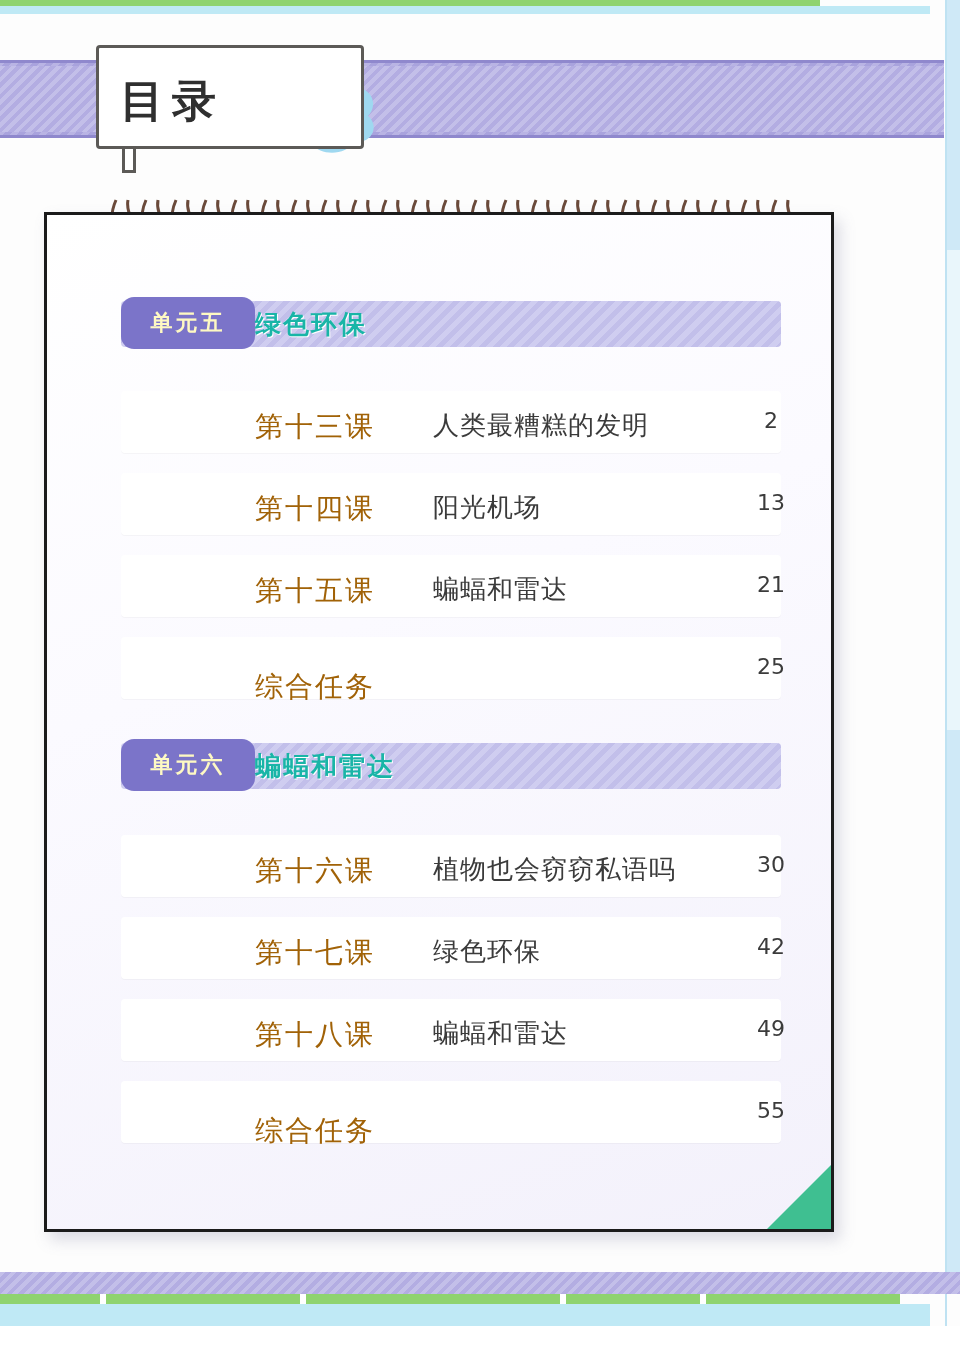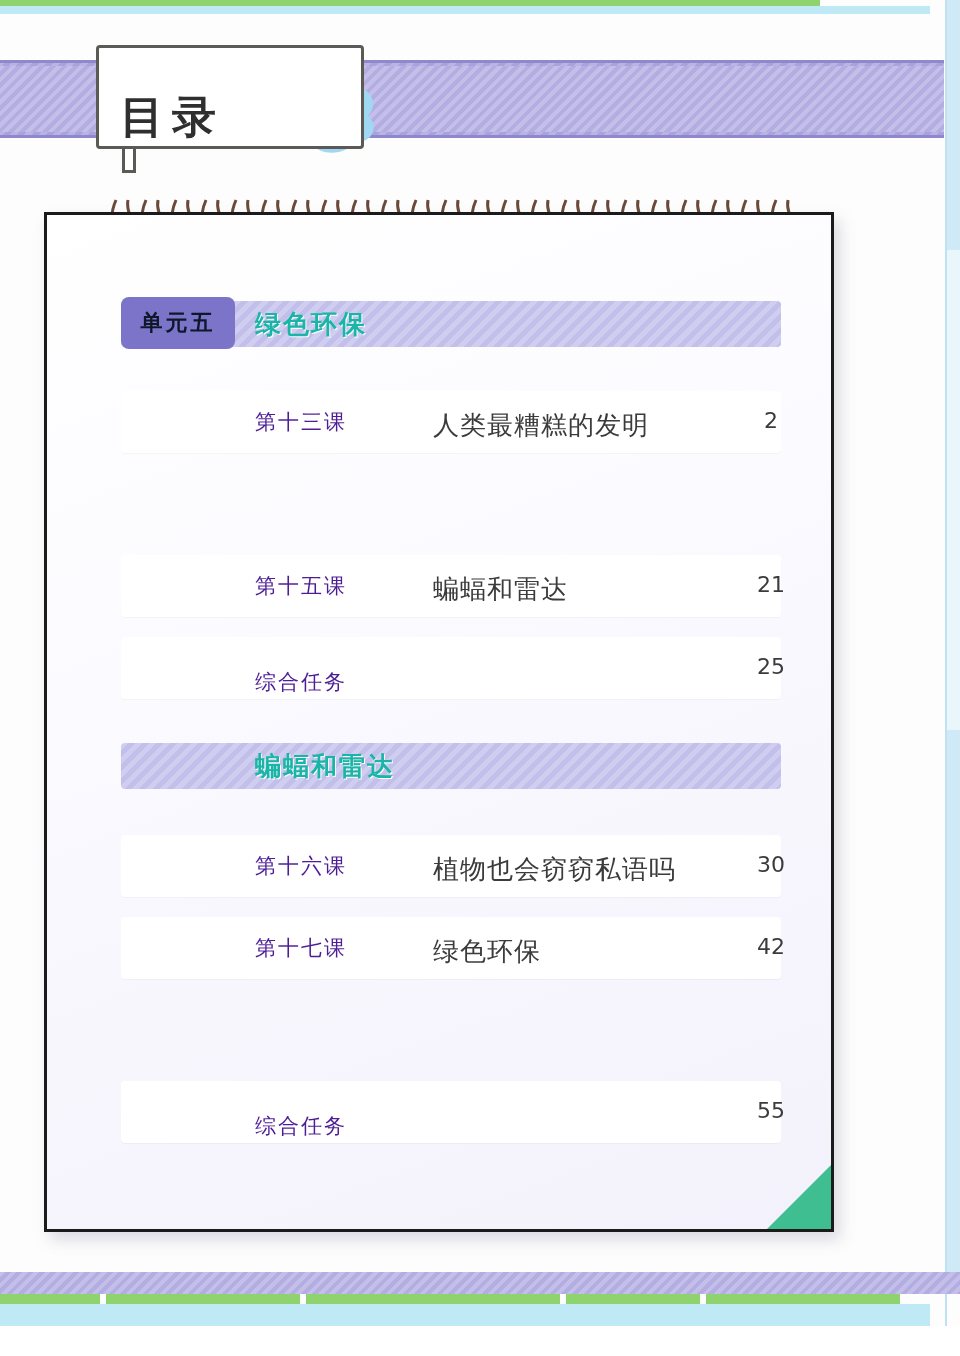--- a/index.html
+++ b/index.html
@@ -116,21 +116,20 @@
   }
   .title-text {
     position: absolute;
     left: 120px;
     top: 72px;
     font-size: 44px;
     font-weight: bold;
     letter-spacing: 8px;
     color: #2f2f2f;
     font-family: "DejaVu Sans", sans-serif;
-    margin-top: 16px;
   }
 
   
   .cloud {
     position: absolute;
     left: 258px;
     top: 60px;
     width: 128px;
     height: 108px;
   }
@@ -183,25 +182,25 @@
     background: repeating-linear-gradient(
         135deg,
         #cfcdf0 0px, #cfcdf0 5px,
         #c2bfea 5px, #c2bfea 10px);
     border-radius: 4px;
   }
   .unit-tag {
     position: absolute;
     left: 0;
     top: -4px;
-    width: 114px;
+    width: 134px;
     height: 52px;
     background: #7b74c9;
-    border-radius: 8px;
-    color: #0f172a;
+    border-radius: 13px;
+    color: #fef9c3;
     font-size: 22px;
     font-weight: bold;
     letter-spacing: 3px;
     display: flex;
     align-items: center;
     justify-content: center;
     font-family: "DejaVu Sans", sans-serif;
   }
   .unit-title {
     position: absolute;
@@ -222,22 +221,22 @@
     width: 660px;
     height: 62px;
     background: #ffffff;
     border-radius: 4px;
     box-shadow: 0 1px 0 rgba(0,0,0,0.03);
   }
   .toc-lesson {
     position: absolute;
     left: 134px;
     top: 17px;
-    font-size: 21px;
-    color: #4c1d95;
+    font-size: 28px;
+    color: #a16207;
     letter-spacing: 2px;
     font-family: "DejaVu Sans", sans-serif;
   }
   .toc-title {
     position: absolute;
     left: 312px;
     top: 17px;
     font-size: 26px;
     color: #3b3b3b;
     letter-spacing: 1px;
@@ -377,50 +376,61 @@
       <div class="unit-tag">单元五</div>
       <div class="unit-title">绿色环保</div>
     </div>
 
     <div class="toc-item" style="top:176px;">
       <div class="toc-lesson">第十三课</div>
       <div class="toc-title">人类最糟糕的发明</div>
       <div class="toc-page">2</div>
     </div>
 
+    <div class="toc-item" style="top:258px;">
+      <div class="toc-lesson">第十四课</div>
+      <div class="toc-title">阳光机场</div>
+      <div class="toc-page">13</div>
+    </div>
 
     <div class="toc-item" style="top:340px;">
       <div class="toc-lesson">第十五课</div>
       <div class="toc-title">蝙蝠和雷达</div>
       <div class="toc-page">21</div>
     </div>
 
     <div class="toc-item summary" style="top:422px;">
       <div class="toc-lesson">综合任务</div>
       <div class="toc-title"></div>
       <div class="toc-page">25</div>
     </div>
 
     <div class="unit-row" style="top:528px;">
       <div class="unit-bar"></div>
+      <div class="unit-tag">单元六</div>
       <div class="unit-title">蝙蝠和雷达</div>
     </div>
 
     <div class="toc-item" style="top:620px;">
       <div class="toc-lesson">第十六课</div>
       <div class="toc-title">植物也会窃窃私语吗</div>
       <div class="toc-page">30</div>
     </div>
 
     <div class="toc-item" style="top:702px;">
       <div class="toc-lesson">第十七课</div>
       <div class="toc-title">绿色环保</div>
       <div class="toc-page">42</div>
     </div>
 
+    <div class="toc-item" style="top:784px;">
+      <div class="toc-lesson">第十八课</div>
+      <div class="toc-title">蝙蝠和雷达</div>
+      <div class="toc-page">49</div>
+    </div>
 
     <div class="toc-item summary" style="top:866px;">
       <div class="toc-lesson">综合任务</div>
       <div class="toc-title"></div>
       <div class="toc-page">55</div>
     </div>
   </div>
 
   <div class="bottom-purple"></div>
   <div class="bottom-green"></div>

